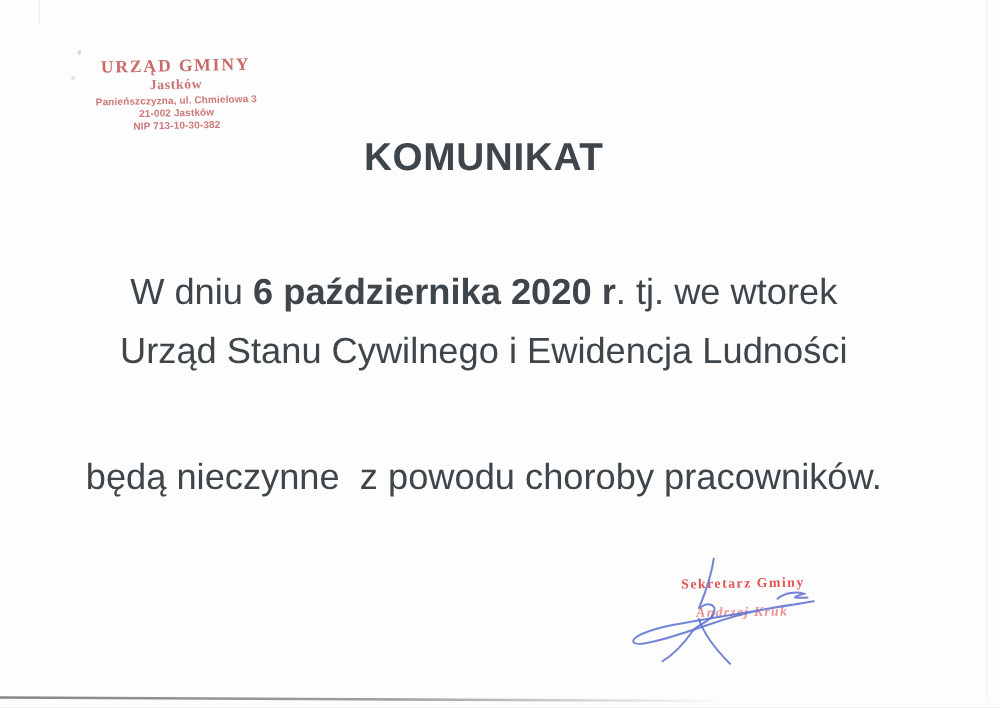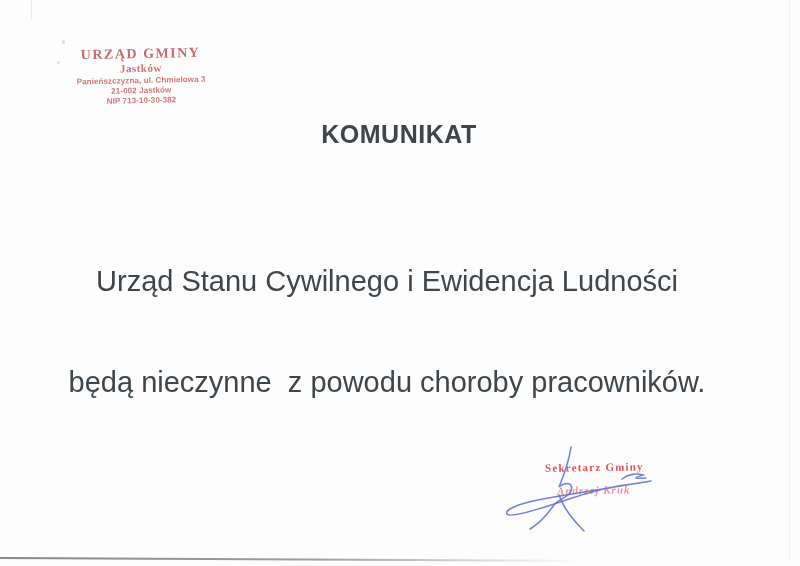--- a/index.html
+++ b/index.html
@@ -31,22 +31,22 @@
     opacity:.88;
   }
   .stamp-small{
     font-size:8px;font-weight:bold;letter-spacing:.1px;
     opacity:.85;margin-top:1px;
   }
 
   
   .title{
     position:absolute;left:0;top:110px;width:774px;
-    margin:12px;text-align:center;
-    font-size:25px;font-weight:bold;letter-spacing:.5px;
+    margin:0;text-align:center;
+    font-size:31px;font-weight:bold;letter-spacing:.5px;
     line-height:1;
   }
 
   
   .body-line{
     position:absolute;left:0;width:774px;
     text-align:center;
     font-size:29px;line-height:1;
     white-space:pre;
   }
@@ -109,20 +109,21 @@
   <div class="stamp">
     <div class="stamp-org">URZĄD GMINY</div>
     <div class="stamp-town">Jastków</div>
     <div class="stamp-small">Panieńszczyzna, ul. Chmielowa 3</div>
     <div class="stamp-small">21-002 Jastków</div>
     <div class="stamp-small">NIP 713-10-30-382</div>
   </div>
 
   <h1 class="title">KOMUNIKAT</h1>
 
+  <div class="body-line line1"><span>W dniu </span><strong>6 października 2020 r</strong><span>. tj. we wtorek</span></div>
   <div class="body-line line3">będą nieczynne  z powodu choroby pracowników.</div>
   <div class="body-line line2">Urząd Stanu Cywilnego i Ewidencja Ludności</div>
 
   <div class="signature-block">
     <div class="sig-role">Sekretarz Gminy</div>
     <div class="sig-name">Andrzej Kruk</div>
     <svg class="sig-ink" width="260" height="100" viewBox="0 0 260 100" xmlns="http://www.w3.org/2000/svg">
       <path d="M151,38 C115,44 70,51 38,57 C18,61 4,67 7,71 C10,75 34,68 66,57 C92,48 120,42 140,40"></path>
       <path d="M71,4 C69,18 64,32 59,44 C66,38 74,40 71,48 C68,55 58,56 54,62 C47,72 40,80 30,86"></path>
       <path d="M59,52 C63,64 72,76 84,88"></path>

